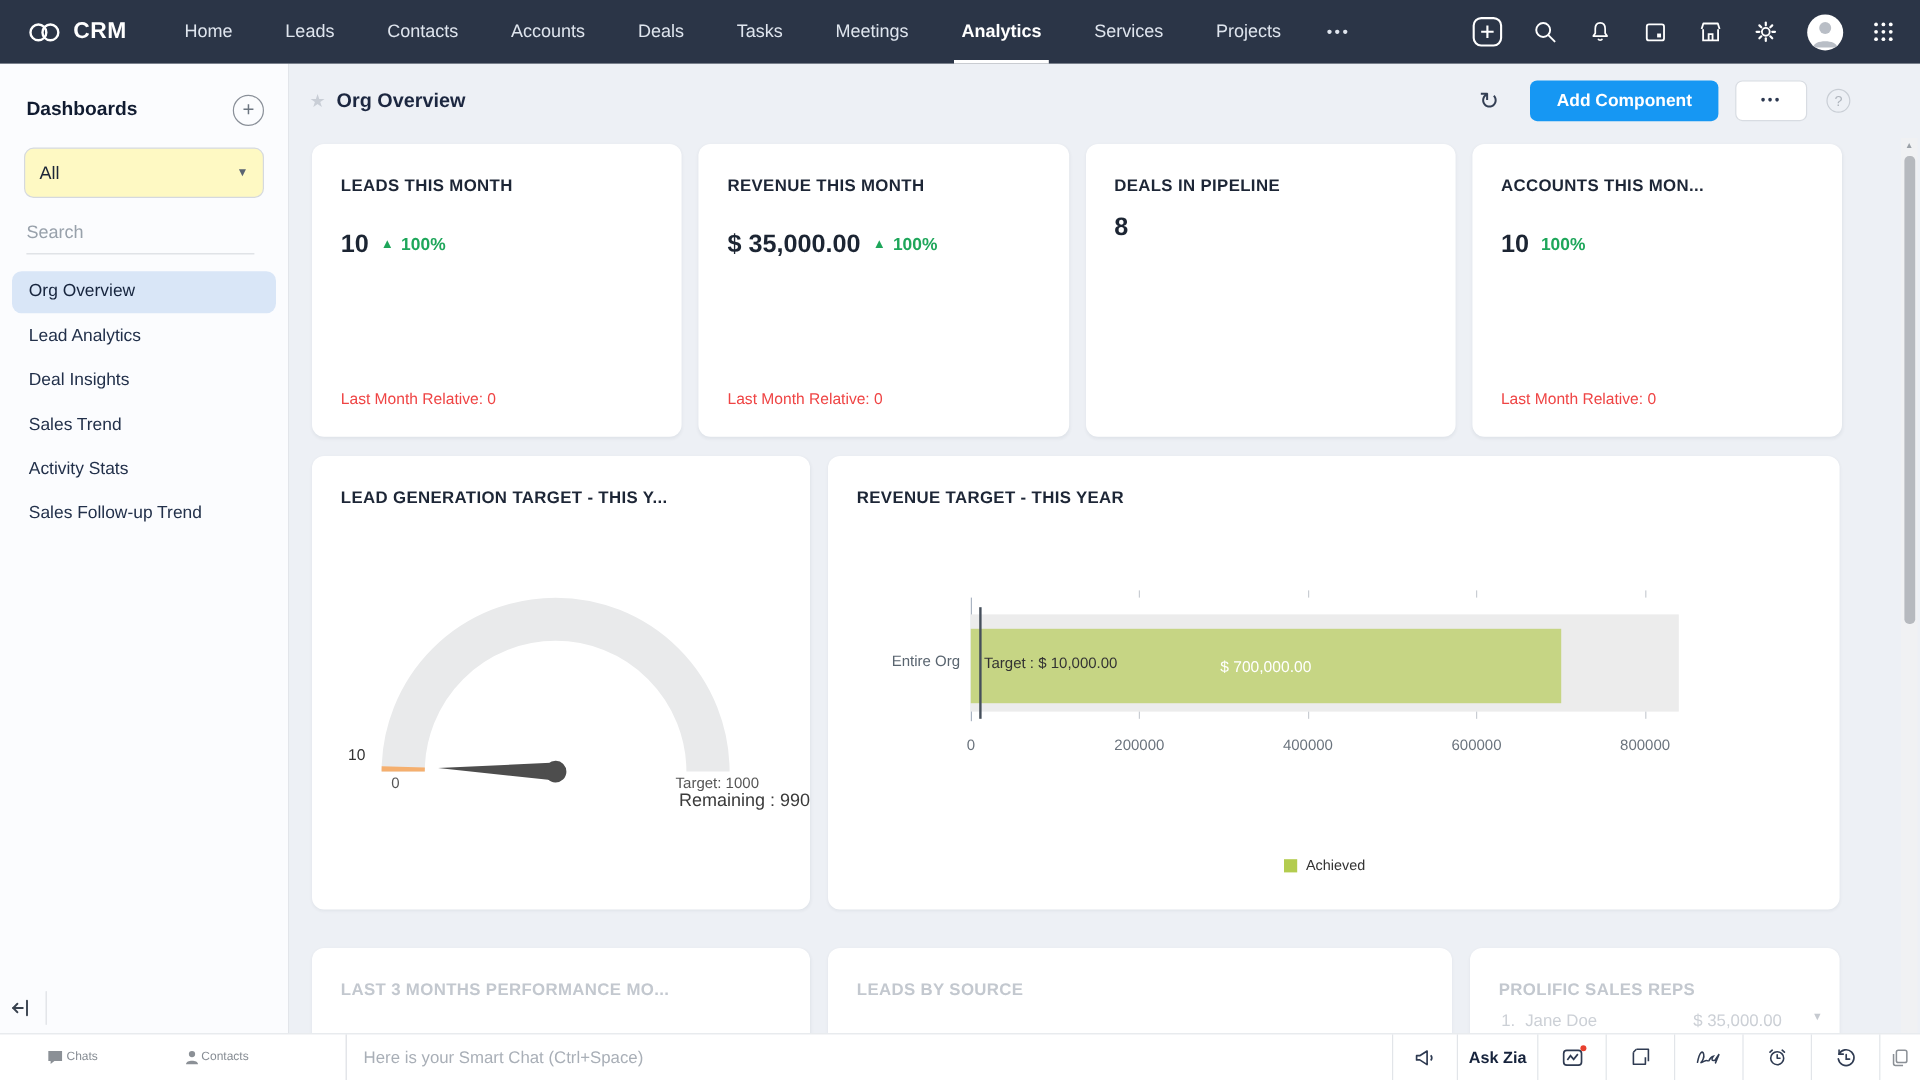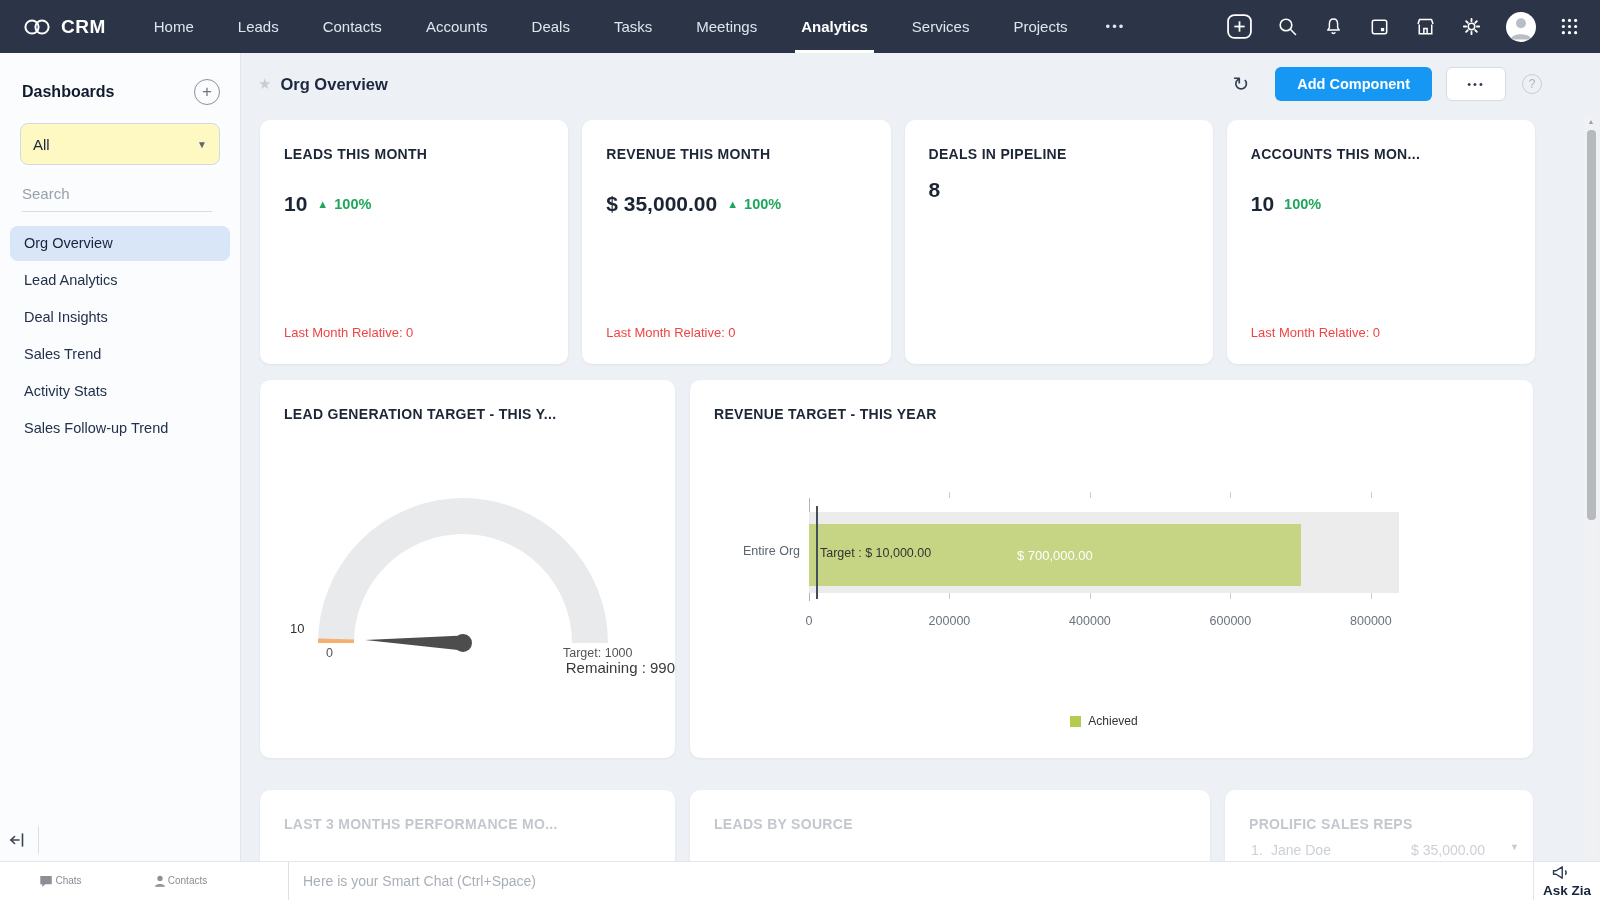--- a/index.html
+++ b/index.html
@@ -94,21 +94,21 @@
   .sc-arrow{position:absolute;top:3px;left:0;width:14px;text-align:center;font-size:7px;color:#9aa0a7;}
   .sc-thumb{position:absolute;left:2.5px;top:15px;width:9px;height:390px;background:#b6b9be;border-radius:4px;cursor:pointer;}
   
   .chatbar{position:absolute;left:0;right:0;bottom:0;height:38px;background:#fff;border-top:1px solid #e3e6ea;display:flex;align-items:stretch;z-index:30;}
   .cb-left{width:240px;display:flex;}
   .cb-tab{flex:1;display:flex;flex-direction:row;align-items:center;justify-content:center;cursor:pointer;gap:1px;}
   .cb-tab-label{font-size:10px;color:#878d94;line-height:10px;}
   .cb-input-wrap{flex:1;display:flex;align-items:center;margin-left:48px;border-left:1px solid #dcdfe4;padding-left:12px;}
   .cb-input{border:0;outline:none;flex:1;font-size:14px;color:#333;background:transparent;font-family:"Liberation Sans",sans-serif;}
   .cb-input::placeholder{color:#a9afb7;}
-  .cb-right{display:flex;align-items:stretch;flex-direction:column;}
+  .cb-right{display:flex;align-items:stretch;}
   .cb-cell{display:flex;align-items:center;justify-content:center;border-left:1px solid #e2e5e9;cursor:pointer;position:relative;}
   .cb-cell.w53{width:53px;}.cb-cell.w66{width:66px;}.cb-cell.w56{width:56px;}.cb-cell.w33{width:33px;border-left:1px solid #e2e5e9;}
   .ask-zia{font-size:13.5px;font-weight:bold;color:#16233c;}
   .red-dot{position:absolute;top:9px;right:16px;width:5px;height:5px;border-radius:50%;background:#e8402e;}
 </style>
 </head>
 <body>
 
 <div class="stage">
 

